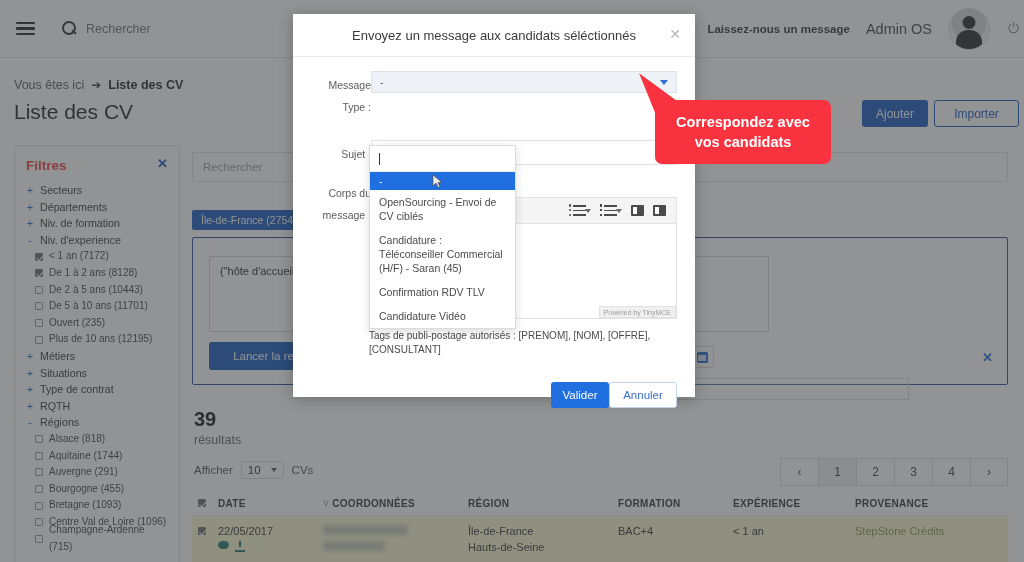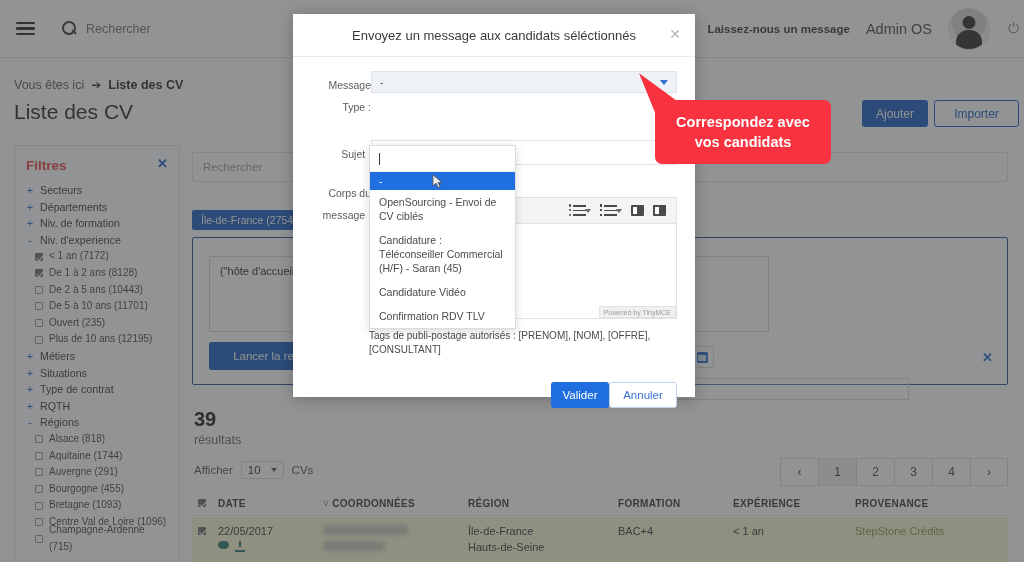--- a/index.html
+++ b/index.html
@@ -460,22 +460,22 @@
         <div class="dd-search">
             <span class="caretline"></span>
           </div>
         <div id="dd-options">
             <div class="ddopt sel">-
         <svg class="cursor" viewBox="0 0 16 20">
           <path d="M1 1 L1 15 L5 11.5 L7.5 17 L10 16 L7.5 10.8 L12.5 10.6 Z" fill="#eaeaea" stroke="#4a4a4a" stroke-width="1"></path>
         </svg></div>
             <div class="ddopt">OpenSourcing - Envoi de CV ciblés</div>
             <div class="ddopt">Candidature : Téléconseiller Commercial (H/F) - Saran (45)</div>
+            <div class="ddopt">Confirmation RDV TLV</div>
             <div class="ddopt">Candidature Vidéo</div>
-            <div class="ddopt">Confirmation RDV TLV</div>
           </div>
       </div>
     </div>
   </div>
 
   <div class="callout">
     <div class="tail"></div>
     <span>Correspondez avec vos candidats</span>
   </div>
 

